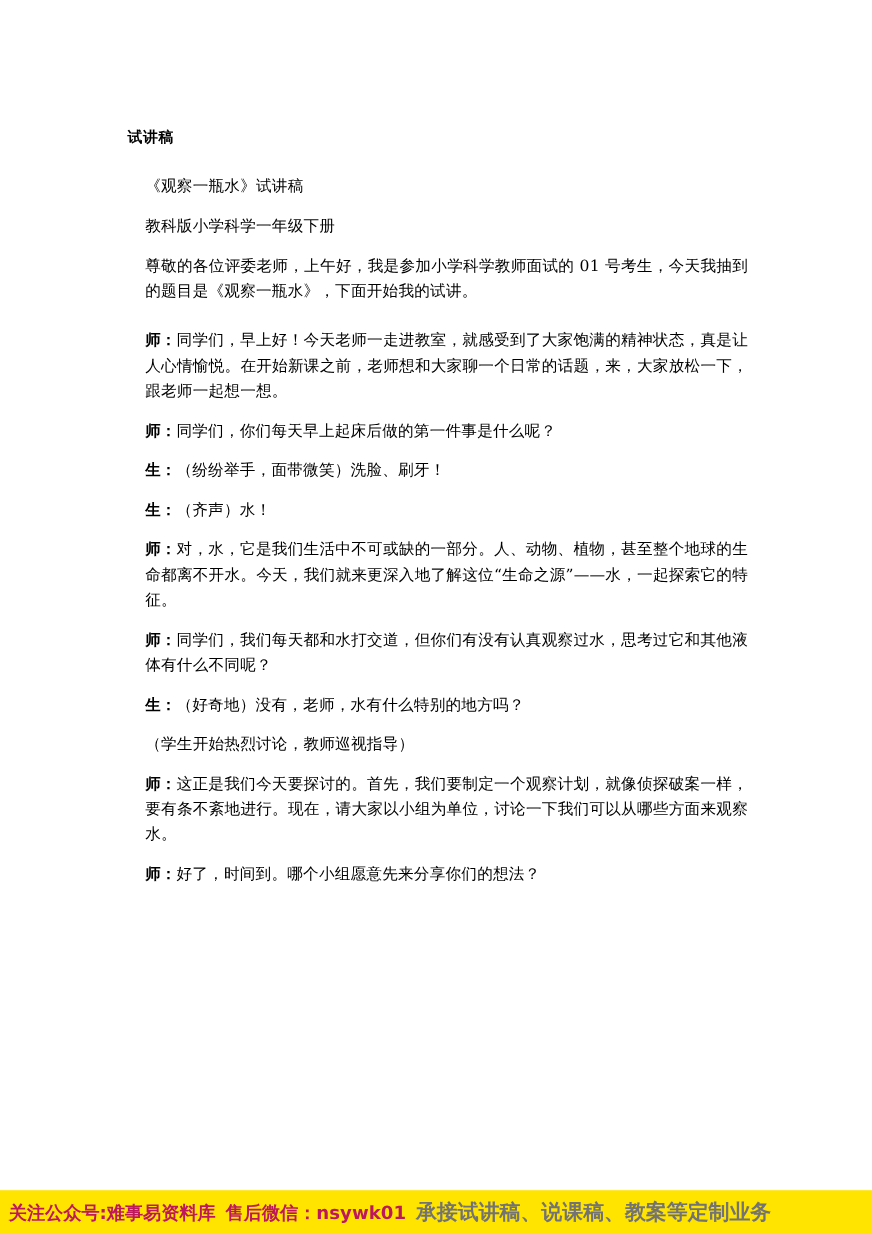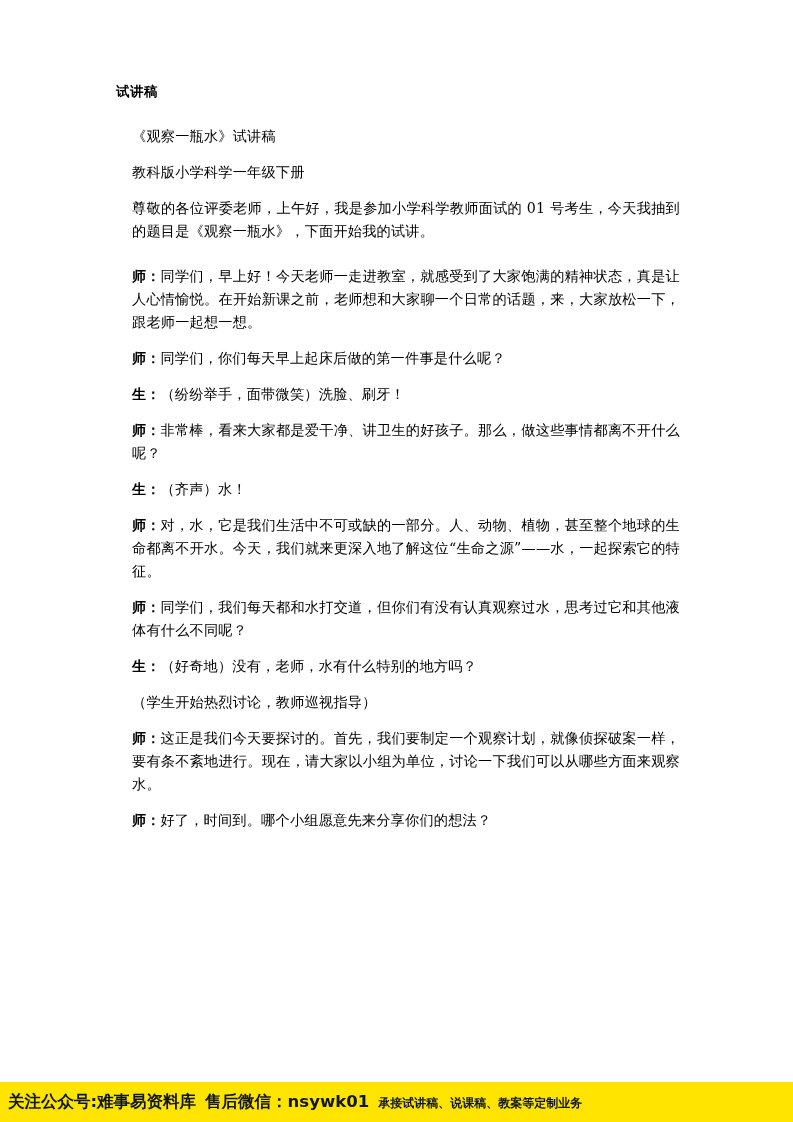--- a/index.html
+++ b/index.html
@@ -14,21 +14,21 @@
     color: #000000;
     position: relative;
     overflow: hidden;
   }
   .page {
     position: absolute;
     top: 0; left: 0;
     width: 793px;
     height: 1122px;
     box-sizing: border-box;
-    padding: 82px 113px 0 116px;
+    padding: 116px 113px 0 116px;
   }
   .doc-title {
     font-family: "DejaVu Sans", "Liberation Sans", sans-serif;
     font-weight: bold;
     font-size: 13.5px;
     letter-spacing: 0.5px;
     margin: 0 0 24px 0;
     line-height: 1.4;
   }
   .para {
@@ -63,27 +63,27 @@
   }
   .footer-inner {
     display: flex;
     align-items: baseline;
     white-space: nowrap;
     padding-left: 8px;
     font-family: "DejaVu Sans", "Liberation Sans", sans-serif;
     font-weight: bold;
   }
   .footer-red {
-    color: #0f172a;
+    color: #be185d;
     font-size: 16.5px;
     letter-spacing: 0px;
   }
   .footer-black {
-    color: #0f172a;
-    font-size: 12px;
+    color: #737373;
+    font-size: 19px;
     letter-spacing: 0px;
   }
   .footer-sep {
     display: inline-block;
     width: 9px;
   }
 </style>
 </head>
 <body>
 
@@ -101,23 +101,20 @@
   </p>
 
   <p class="para">
     <span class="speaker">师：</span><span>同学们，你们每天早上起床后做的第一件事是什么呢？</span>
   </p>
 
   <p class="para">
     <span class="speaker">生：</span><span>（纷纷举手，面带微笑）洗脸、刷牙！</span>
   </p>
 
-  <p class="para">
-    <span class="speaker">师：</span><span>非常棒，看来大家都是爱干净、讲卫生的好孩子。那么，做这些事情都离不开什么呢？</span>
-  </p>
 
   <p class="para">
     <span class="speaker">生：</span><span>（齐声）水！</span>
   </p>
 
   <p class="para">
     <span class="speaker">师：</span><span>对，水，它是我们生活中不可或缺的一部分。人、动物、植物，甚至整个地球的生命都离不开水。今天，我们就来更深入地了解这位“生命之源”——水，一起探索它的特征。</span>
   </p>
 
   <p class="para">

